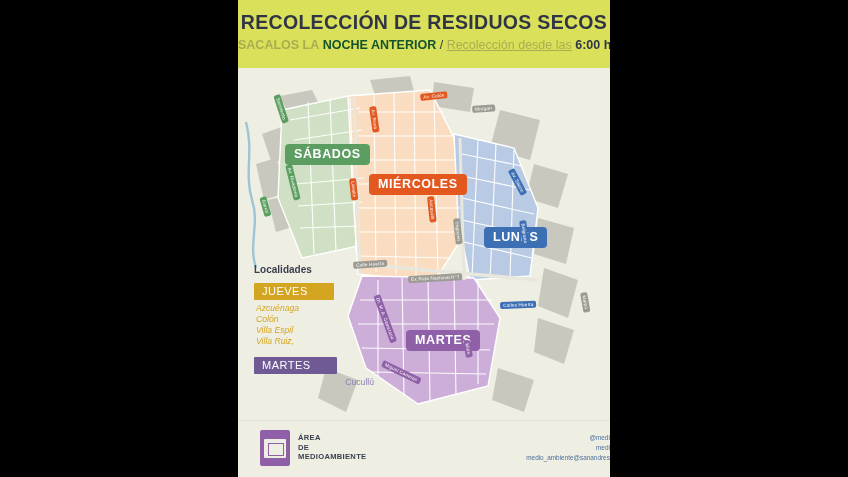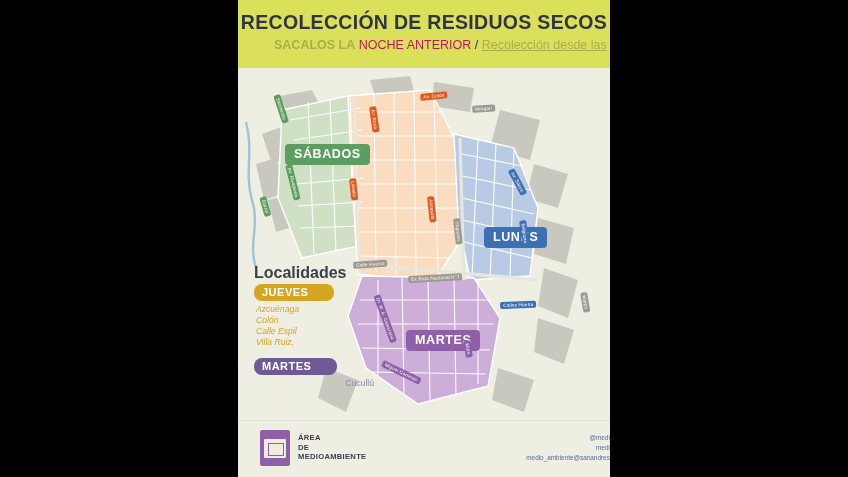--- a/index.html
+++ b/index.html
@@ -48,22 +48,22 @@
   }
   .header-sub {
     position: absolute;
     left: 0; top: 38px;
     width: 372px;
     text-align: center;
     font-size: 12.5px;
     color: #2f3545;
     white-space: nowrap;
   }
-  .header-sub .dim { color: #a8ae4f; font-weight: bold; padding-left: 36px; }
-  .header-sub .strong { color: #be185d; font-weight: normal; }
+  .header-sub .dim { color: #a8ae4f; font-weight: bold; }
+  .header-sub .strong { color: #14532d; font-weight: bold; }
   .header-sub .slash { color: #2f3545; font-weight: normal; }
   .header-sub .rec { color: #a8ae4f; font-weight: normal; text-decoration: underline; }
   .header-sub .hour { color: #2f3545; font-weight: bold; }
 
   
   .mapwrap {
     position: absolute;
     left: 0; top: 68px;
     width: 340px;
     height: 352px;
@@ -106,30 +106,31 @@
   .st.gray   { background: #9c9b92; }
 
   
   .localidades {
     position: absolute;
     left: 16px;
     top: 196px;
     width: 120px;
   }
   .loc-title {
-    font-size: 16px;
+    font-size: 10px;
     color: #3a3f4e;
     font-weight: bold;
+    margin-bottom: 6px;
   }
   .loc-pill {
     display: inline-block;
-    border-radius: 8px;
+    border-radius: 1px;
     color: #ffffff;
     font-size: 11px;
-    font-weight: bold;
+    font-weight: normal;
     letter-spacing: 0.5px;
     padding: 2px 26px 3px 8px;
     margin-bottom: 3px;
   }
   .loc-pill.jueves { background: #d3a521; }
   .loc-pill.martes { background: #6f5a96; }
   .loc-list {
     font-size: 8.6px;
     line-height: 11px;
     margin: 0 0 8px 2px;
@@ -295,20 +296,21 @@
         </g>
 
         <g>
           <line x1="118" y1="196" x2="300" y2="212" stroke="#e8e7dc" stroke-width="3.4"></line>
           <line x1="116" y1="30" x2="122" y2="206" stroke="#e8e7dc" stroke-width="3"></line>
           <line x1="222" y1="70" x2="226" y2="212" stroke="#e8e7dc" stroke-width="3"></line>
         </g>
       </svg>
 
       <div class="zone-pill z-sabados">SÁBADOS</div>
+      <div class="zone-pill z-miercoles">MIÉRCOLES</div>
       <div class="zone-pill z-lunes">LUNES</div>
       <div class="zone-pill z-martes">MARTES</div>
 
       <div class="st orange" style="left:182px; top:26px; transform:rotate(-6deg);">Av. Colón</div>
       <div class="st gray" style="left:234px; top:38px; transform:rotate(-4deg);">Morgan</div>
       <div class="st orange" style="left:138px; top:38px; transform:rotate(82deg);">Av. Roca</div>
       <div class="st orange" style="left:118px; top:110px; transform:rotate(84deg);">Lavalle</div>
       <div class="st orange" style="left:196px; top:128px; transform:rotate(84deg);">Ascasubi</div>
       <div class="st gray" style="left:222px; top:150px; transform:rotate(84deg);">Yrigoyen</div>
       <div class="st blue" style="left:288px; top:152px; transform:rotate(82deg);">Belgrano</div>
@@ -324,21 +326,21 @@
       <div class="st blue" style="left:262px; top:234px; transform:rotate(-2deg);">Calles Huerta</div>
       <div class="st gray" style="left:349px; top:224px; transform:rotate(80deg);">Maipú</div>
 
       <div class="localidades">
         <div class="loc-title">Localidades</div>
 
         <div class="loc-pill jueves">JUEVES</div>
         <div class="loc-list jueves">
           <div>Azcuénaga</div>
           <div>Colón</div>
-          <div>Calle Espil</div>
+          <div>Villa Espil</div>
           <div>Villa Ruiz,</div>
         </div>
 
         <div class="loc-pill martes">MARTES</div>
         <div class="loc-list martes">
           <div>Cucullú</div>
         </div>
       </div>
     </div>
 

